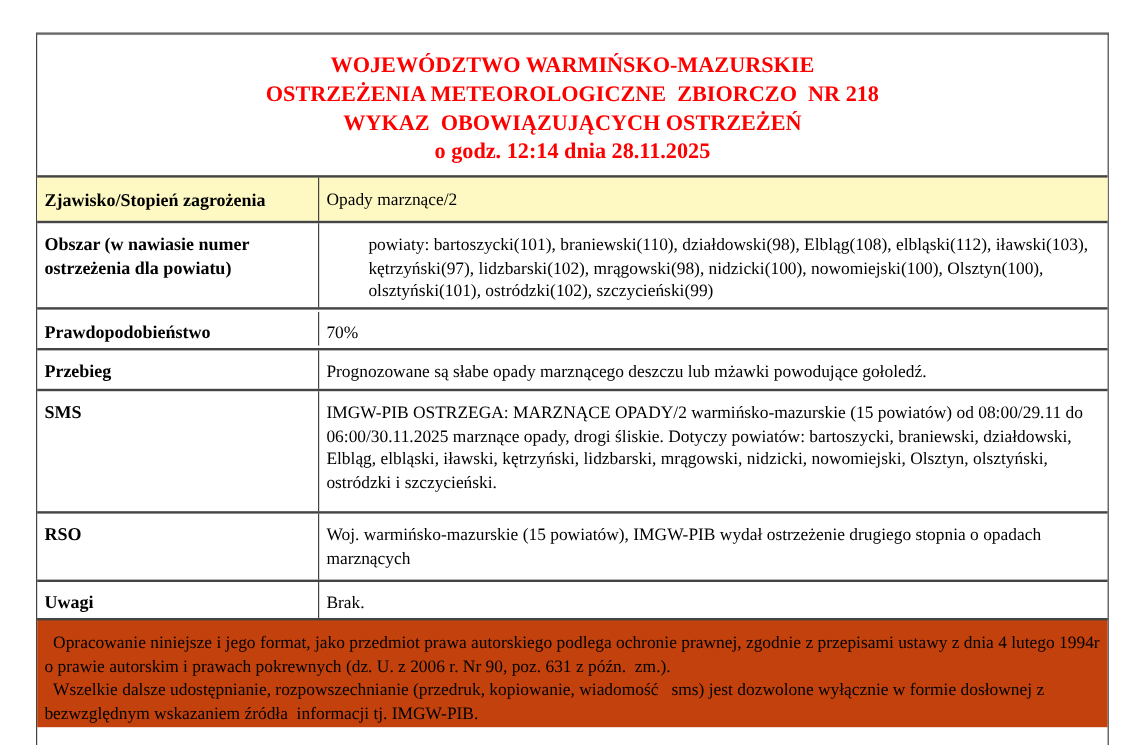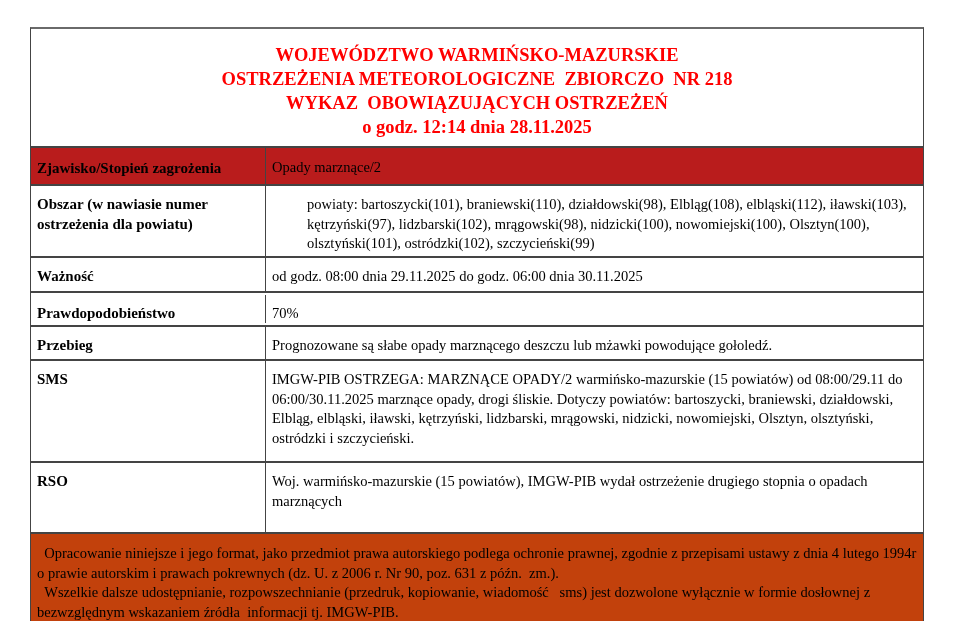--- a/index.html
+++ b/index.html
@@ -8,29 +8,29 @@
   .doc { position: absolute; left: 30px; top: 27px; width: 894px; height: 600px;
          border: 1px solid #444; border-top: 2px solid #6a6a6a; box-sizing: border-box; }
   .title { height: 117px; box-sizing: border-box; padding-top: 14px; text-align: center;
            color: #ff0000; font-weight: bold; font-size: 18.5px; line-height: 24px;
            font-family: "Liberation Serif", serif; letter-spacing: 0px; }
   .title div { white-space: pre; }
   .row { display: flex; border-top: 2px solid #444; box-sizing: border-box; }
   .lab { width: 235px; border-right: 1px solid #444; box-sizing: border-box;
          font-weight: bold; font-size: 15px; line-height: 20px; padding: 8px 6px 0 6px; }
   .val { flex: 1; font-size: 14.5px; line-height: 19.5px; padding: 9px 6px 0 6px; box-sizing: border-box; }
-  .row.header { background: #b91c1c; height: 38px; }
+  .row.header { background: #fef9c3; height: 38px; }
   .row.header .lab { padding-top: 10px; }
   .row.header .val { padding-top: 10px; }
   .r-obszar { height: 72px; gap: 35px; }
   .r-wazn { height: 35px; }
   .r-prawd { height: 34px; align-items: center; }
   .r-przeb { height: 34px; }
   .r-sms { height: 102px; }
-  .r-rso { height: 71px; }
+  .r-rso { height: 57px; }
   .r-uwagi { height: 32px; }
   .footer { border-top: 2px solid #444; background: #c2410c; height: 91px; box-sizing: border-box;
             padding: 10px 6px 0 6px; font-size: 14.5px; line-height: 19.5px; }
   .footer p { margin: 0; }
 </style>
 </head>
 <body>
 
 <div class="doc">
   <div class="title">
@@ -43,24 +43,20 @@
   <div class="row header">
     <div class="lab">Zjawisko/Stopień zagrożenia</div>
     <div class="val">Opady marznące/2</div>
   </div>
 
   <div class="row r-obszar">
     <div class="lab">Obszar (w nawiasie numer ostrzeżenia dla powiatu)</div>
     <div class="val">powiaty: bartoszycki(101), braniewski(110), działdowski(98), Elbląg(108), elbląski(112), iławski(103), kętrzyński(97), lidzbarski(102), mrągowski(98), nidzicki(100), nowomiejski(100), Olsztyn(100), olsztyński(101), ostródzki(102), szczycieński(99)</div>
   </div>
 
-  <div class="row r-wazn">
-    <div class="lab">Ważność</div>
-    <div class="val">od godz. 08:00 dnia 29.11.2025 do godz. 06:00 dnia 30.11.2025</div>
-  </div>
 
   <div class="row r-prawd">
     <div class="lab">Prawdopodobieństwo</div>
     <div class="val">70%</div>
   </div>
 
   <div class="row r-przeb">
     <div class="lab">Przebieg</div>
     <div class="val">Prognozowane są słabe opady marznącego deszczu lub mżawki powodujące gołoledź.</div>
   </div>
@@ -68,18 +64,22 @@
   <div class="row r-sms">
     <div class="lab">SMS</div>
     <div class="val">IMGW-PIB OSTRZEGA: MARZNĄCE OPADY/2 warmińsko-mazurskie (15 powiatów) od 08:00/29.11 do 06:00/30.11.2025 marznące opady, drogi śliskie.  Dotyczy powiatów: bartoszycki, braniewski, działdowski, Elbląg, elbląski, iławski, kętrzyński, lidzbarski, mrągowski, nidzicki, nowomiejski, Olsztyn, olsztyński, ostródzki i szczycieński.</div>
   </div>
 
   <div class="row r-rso">
     <div class="lab">RSO</div>
     <div class="val">Woj. warmińsko-mazurskie (15 powiatów), IMGW-PIB wydał ostrzeżenie drugiego stopnia o opadach marznących</div>
   </div>
 
+  <div class="row r-uwagi">
+    <div class="lab">Uwagi</div>
+    <div class="val">Brak.</div>
+  </div>
 
   <div class="footer">
     <p style="white-space: pre-wrap;">  Opracowanie niniejsze i jego format, jako przedmiot prawa autorskiego podlega ochronie prawnej, zgodnie z przepisami ustawy z dnia 4 lutego 1994r o prawie autorskim i prawach pokrewnych (dz. U. z 2006 r. Nr 90, poz. 631 z późn.  zm.).</p>
     <p style="white-space: pre-wrap;">  Wszelkie dalsze udostępnianie, rozpowszechnianie (przedruk, kopiowanie, wiadomość   sms) jest dozwolone wyłącznie w formie dosłownej z bezwzględnym wskazaniem źródła  informacji tj. IMGW-PIB.</p>
   </div>
 </div>
 
 </body></html>

